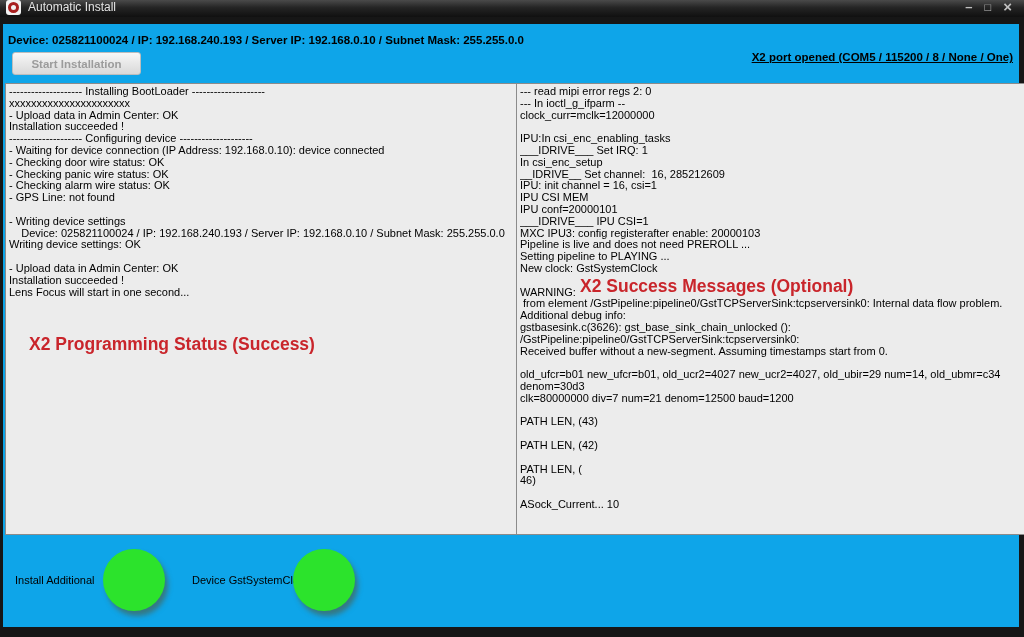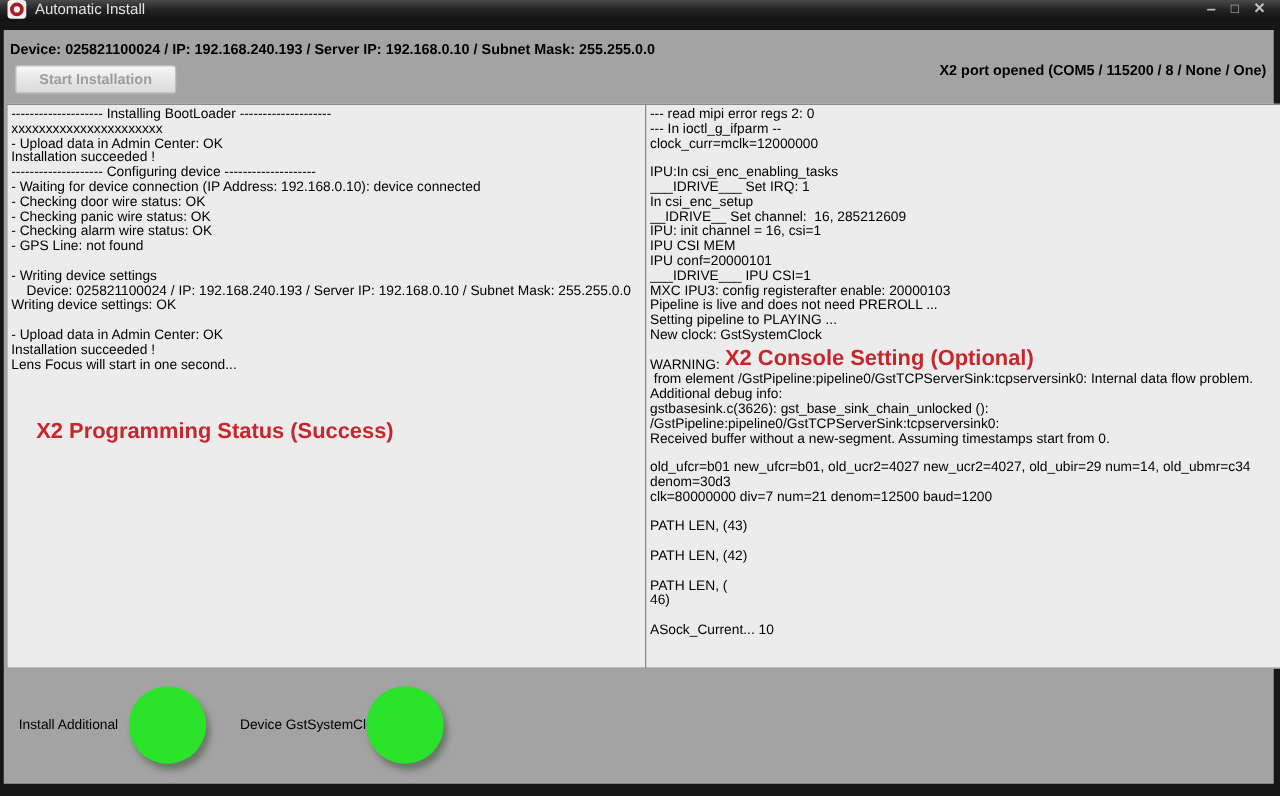--- a/index.html
+++ b/index.html
@@ -17,25 +17,25 @@
                      border:3px solid #a81f1f; border-radius:50%; }
   .win-title { color:#e3e3e3; font-size:12px; }
   .win-controls { margin-left:auto; display:flex; align-items:center; gap:12px;
                   padding-right:12px; color:#c0c0c0; }
   .win-btn { cursor:default; font-weight:bold; line-height:14px; text-align:center; }
   .btn-min { font-size:13px; }
   .btn-max { font-size:11px; }
   .btn-close { font-size:15px; }
 
   
-  .client { position:absolute; left:3px; right:5px; top:24px; bottom:10px; background:#a3a3a3; }
+  .client { position:absolute; left:3px; right:5px; top:24px; bottom:10px; background:#0ea5e9; }
 
   .device-info { position:absolute; left:5px; top:10px; font-size:11.5px; font-weight:bold; color:#000; }
   .port-line1 { position:absolute; right:6px; top:9px;  font-size:11.5px; font-weight:bold; color:#000; }
-  .port-line2 { position:absolute; right:6px; top:27px; font-size:11.5px; font-weight:bold; color:#000; }
+  .port-line2 { position:absolute; right:6px; top:27px; font-size:11.5px; font-weight:bold; color:#000;text-decoration:underline; }
 
   .start-btn { position:absolute; left:9px; top:28px; width:129px; height:23px;
                background:linear-gradient(#f8f8f8, #e9e9e9 45%, #d9d9d9);
                border:1px solid #bdbdbd; border-radius:3px;
                font-family:"Liberation Sans", sans-serif;
                font-size:11.5px; font-weight:bold; color:#9c9c9c; }
 
   
   .panel { position:absolute; top:59px; width:590px; height:452px;
            background:#ececec; border:1px solid #8b8b8b; }
@@ -96,21 +96,21 @@
       <div class="log"><div class="log-line">-------------------- Installing BootLoader --------------------</div><div class="log-line">xxxxxxxxxxxxxxxxxxxxxx</div><div class="log-line">- Upload data in Admin Center: OK</div><div class="log-line">Installation succeeded !</div><div class="log-line">-------------------- Configuring device --------------------</div><div class="log-line">- Waiting for device connection (IP Address: 192.168.0.10): device connected</div><div class="log-line">- Checking door wire status: OK</div><div class="log-line">- Checking panic wire status: OK</div><div class="log-line">- Checking alarm wire status: OK</div><div class="log-line">- GPS Line: not found</div><div class="log-line">&nbsp;</div><div class="log-line">- Writing device settings</div><div class="log-line">    Device: 025821100024 / IP: 192.168.240.193 / Server IP: 192.168.0.10 / Subnet Mask: 255.255.0.0</div><div class="log-line">Writing device settings: OK</div><div class="log-line">&nbsp;</div><div class="log-line">- Upload data in Admin Center: OK</div><div class="log-line">Installation succeeded !</div><div class="log-line">Lens Focus will start in one second...</div></div>
       <div class="annotation anno-left" style="color: rgb(201, 37, 43);">X2 Programming Status (Success)</div>
       <div class="vscroll">
         <div class="sbtn up">▲</div>
         <div class="sbtn down">▼</div>
       </div>
     </div>
 
     <div class="panel panel-right">
       <div class="log"><div class="log-line">--- read mipi error regs 2: 0</div><div class="log-line">--- In ioctl_g_ifparm --</div><div class="log-line">clock_curr=mclk=12000000</div><div class="log-line">&nbsp;</div><div class="log-line">IPU:In csi_enc_enabling_tasks</div><div class="log-line">___IDRIVE___ Set IRQ: 1</div><div class="log-line">In csi_enc_setup</div><div class="log-line">__IDRIVE__ Set channel:  16, 285212609</div><div class="log-line">IPU: init channel = 16, csi=1</div><div class="log-line">IPU CSI MEM</div><div class="log-line">IPU conf=20000101</div><div class="log-line">___IDRIVE___ IPU CSI=1</div><div class="log-line">MXC IPU3: config registerafter enable: 20000103</div><div class="log-line">Pipeline is live and does not need PREROLL ...</div><div class="log-line">Setting pipeline to PLAYING ...</div><div class="log-line">New clock: GstSystemClock</div><div class="log-line">&nbsp;</div><div class="log-line">WARNING:</div><div class="log-line"> from element /GstPipeline:pipeline0/GstTCPServerSink:tcpserversink0: Internal data flow problem.</div><div class="log-line">Additional debug info:</div><div class="log-line">gstbasesink.c(3626): gst_base_sink_chain_unlocked ():</div><div class="log-line">/GstPipeline:pipeline0/GstTCPServerSink:tcpserversink0:</div><div class="log-line">Received buffer without a new-segment. Assuming timestamps start from 0.</div><div class="log-line">&nbsp;</div><div class="log-line">old_ufcr=b01 new_ufcr=b01, old_ucr2=4027 new_ucr2=4027, old_ubir=29 num=14, old_ubmr=c34</div><div class="log-line">denom=30d3</div><div class="log-line">clk=80000000 div=7 num=21 denom=12500 baud=1200</div><div class="log-line">&nbsp;</div><div class="log-line">PATH LEN, (43)</div><div class="log-line">&nbsp;</div><div class="log-line">PATH LEN, (42)</div><div class="log-line">&nbsp;</div><div class="log-line">PATH LEN, (</div><div class="log-line">46)</div><div class="log-line">&nbsp;</div><div class="log-line">ASock_Current... 10</div></div>
-      <div class="annotation anno-right" style="color: rgb(201, 37, 43);">X2 Console Setting (Optional)</div>
+      <div class="annotation anno-right" style="color: rgb(201, 37, 43);">X2 Success Messages (Optional)</div>
       <div class="vscroll">
         <div class="sbtn up">▲</div>
         <div class="sthumb"></div>
         <div class="sbtn down">▼</div>
       </div>
     </div>
 
     <div class="footer-label lbl-boot">Install Additional</div>
     <div class="status-light light-boot" style="background: rgb(44, 227, 44);"></div>
 

